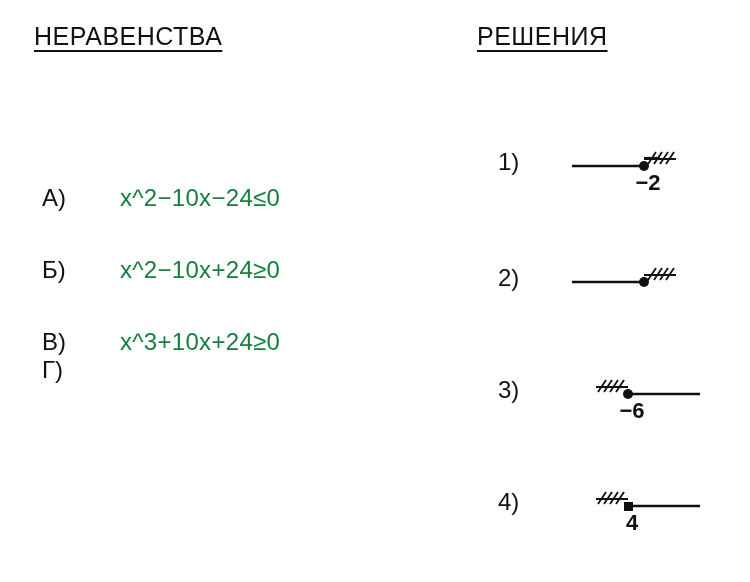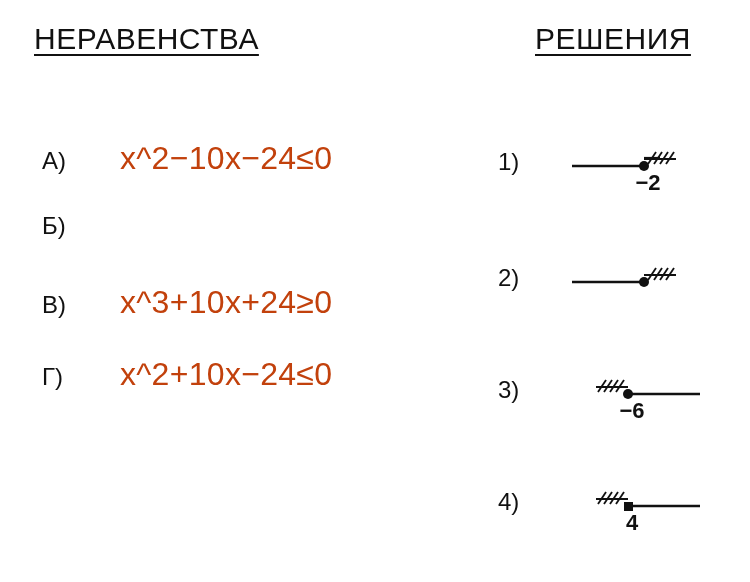--- a/index.html
+++ b/index.html
@@ -15,53 +15,54 @@
     position: relative;
     overflow: hidden;
   }
   .page {
     position: absolute;
     inset: 0;
   }
   
   .heading {
     position: absolute;
-    font-size: 30px;
+    font-size: 25px;
     letter-spacing: 0.5px;
     text-decoration: underline;
     text-underline-offset: 5px;
     text-decoration-thickness: 2px;
     color: #111111;
     white-space: nowrap;
   }
   #heading-left  { left: 34px;  top: 22px; }
-  #heading-right { left: 535px; top: 22px; }
+  #heading-right { left: 477px; top: 22px; }
 
   
   .ineq-list {
     position: absolute;
     left: 42px;
     top: 140px;
     width: 420px;
   }
   .ineq-row {
     display: flex;
     align-items: baseline;
     height: 72px;
   }
   .ineq-label {
     width: 78px;
     font-size: 24px;
     color: #111111;
   }
   .ineq-expr {
-    font-size: 32px;
-    color: #c2410c;
+    font-size: 24px;
+    color: #15803d;
     letter-spacing: 0.3px;
     white-space: nowrap;
+    margin-top: 44px;
   }
 
   
   .sol-list {
     position: absolute;
     left: 498px;
     top: 140px;
     width: 230px;
   }
   .sol-row {
@@ -108,30 +109,30 @@
 
   <div class="ineq-list">
 
     <div class="ineq-row">
       <span class="ineq-label">А)</span>
       <span class="ineq-expr">x^2−10x−24≤0</span>
     </div>
 
     <div class="ineq-row">
       <span class="ineq-label">Б)</span>
+      <span class="ineq-expr">x^2−10x+24≥0</span>
     </div>
 
     <div class="ineq-row">
       <span class="ineq-label">В)</span>
       <span class="ineq-expr">x^3+10x+24≥0</span>
     </div>
 
     <div class="ineq-row">
       <span class="ineq-label">Г)</span>
-      <span class="ineq-expr">x^2+10x−24≤0</span>
     </div>
 
   </div>
 
   <div class="sol-list">
 
     <div class="sol-row" style="top:0px;">
       <span class="sol-label">1)</span>
       <div class="numline">
         <svg width="140" height="62" viewBox="0 0 140 62">

